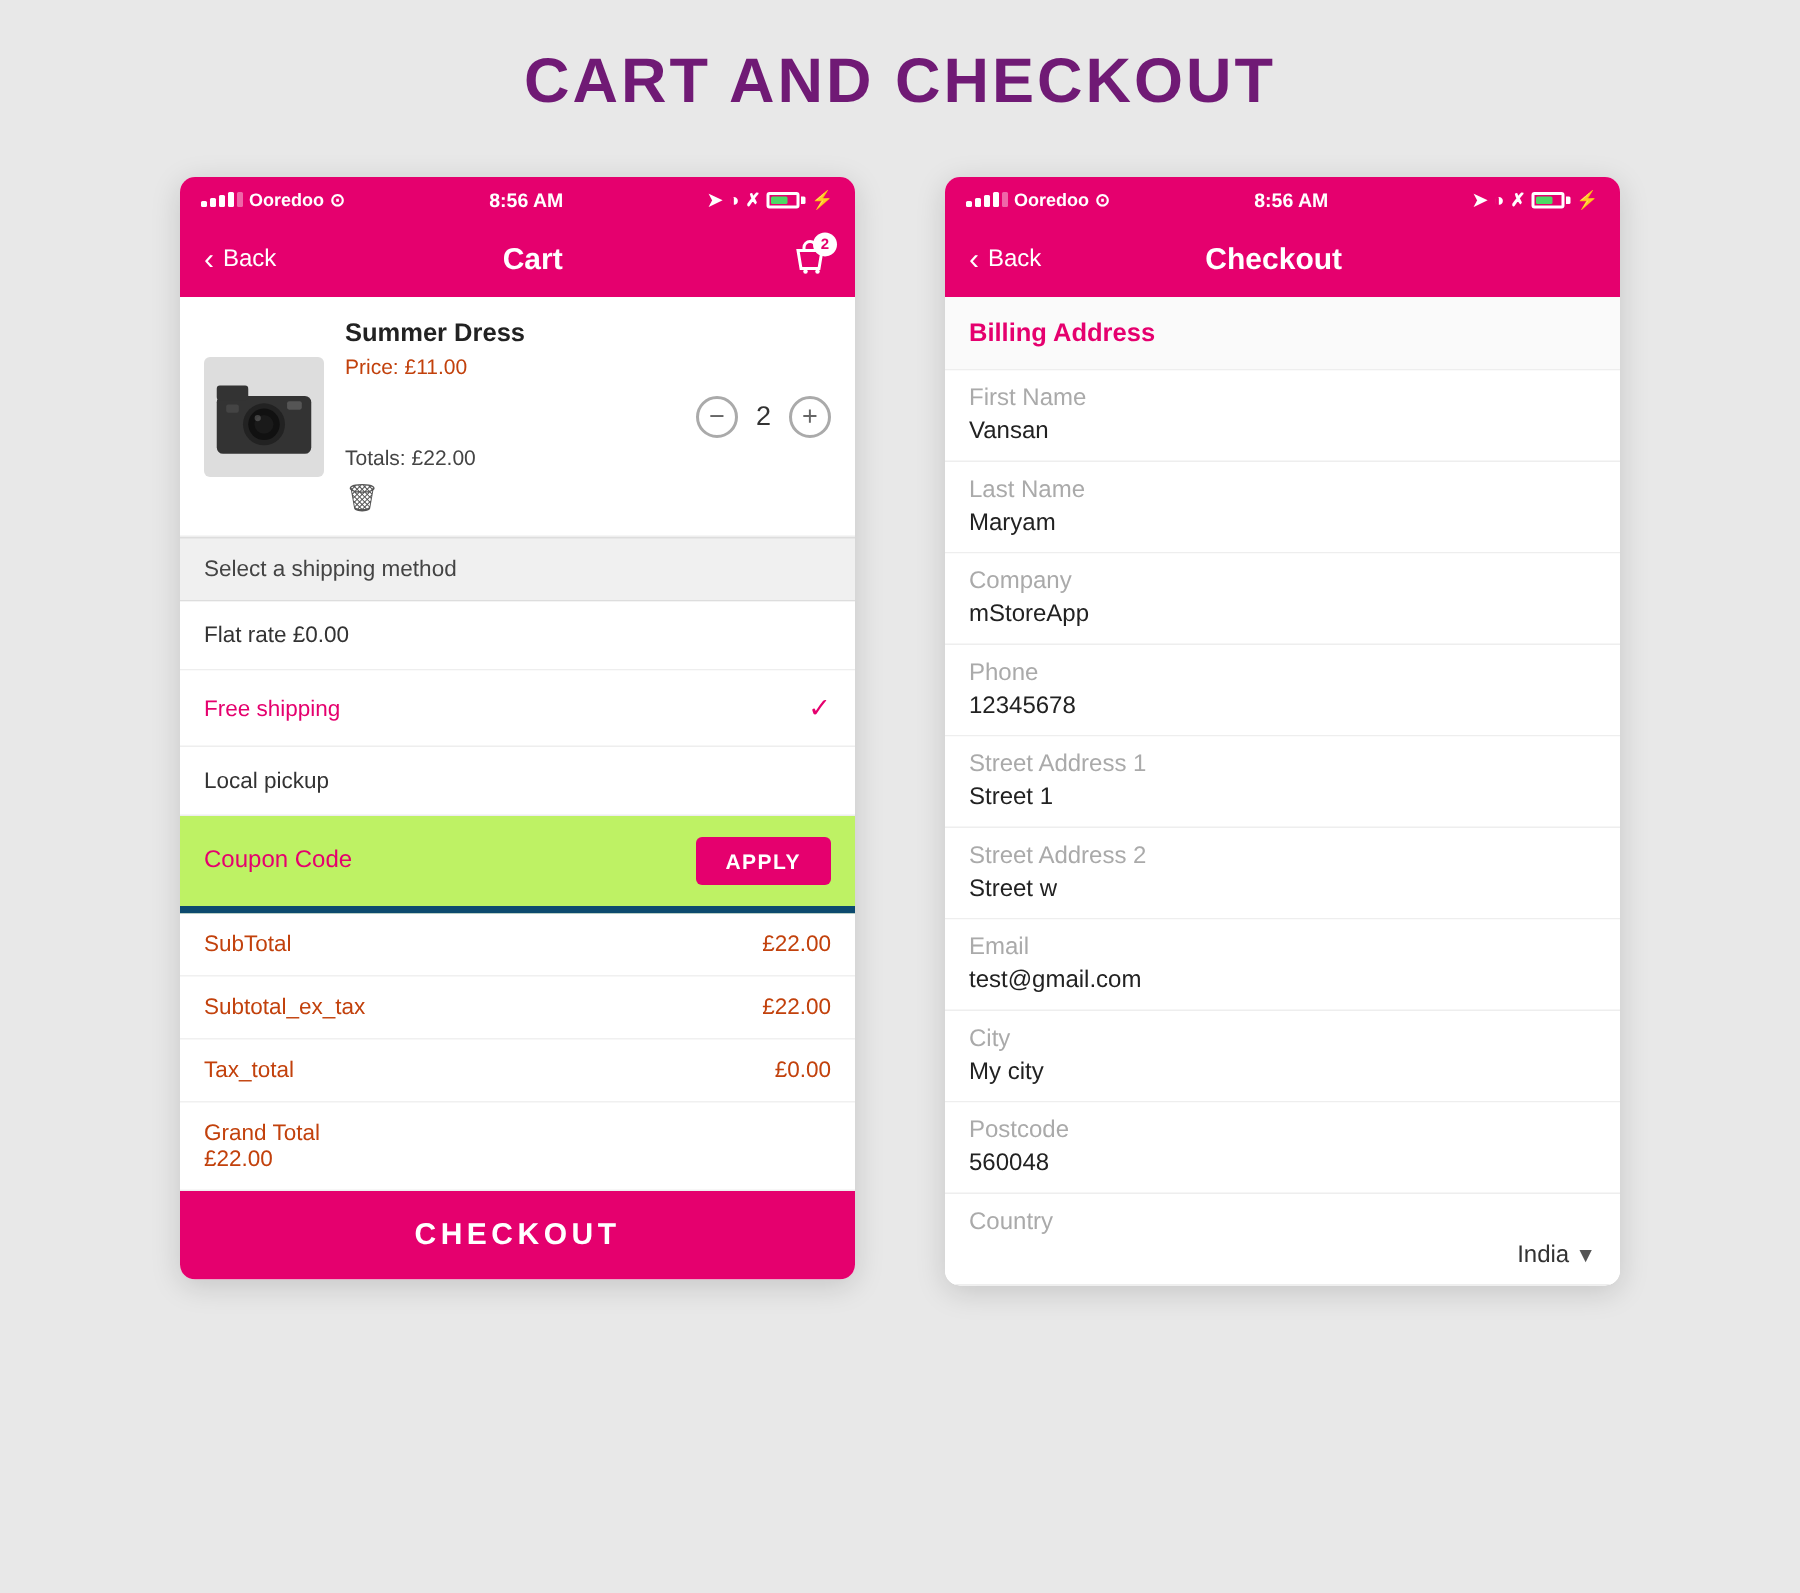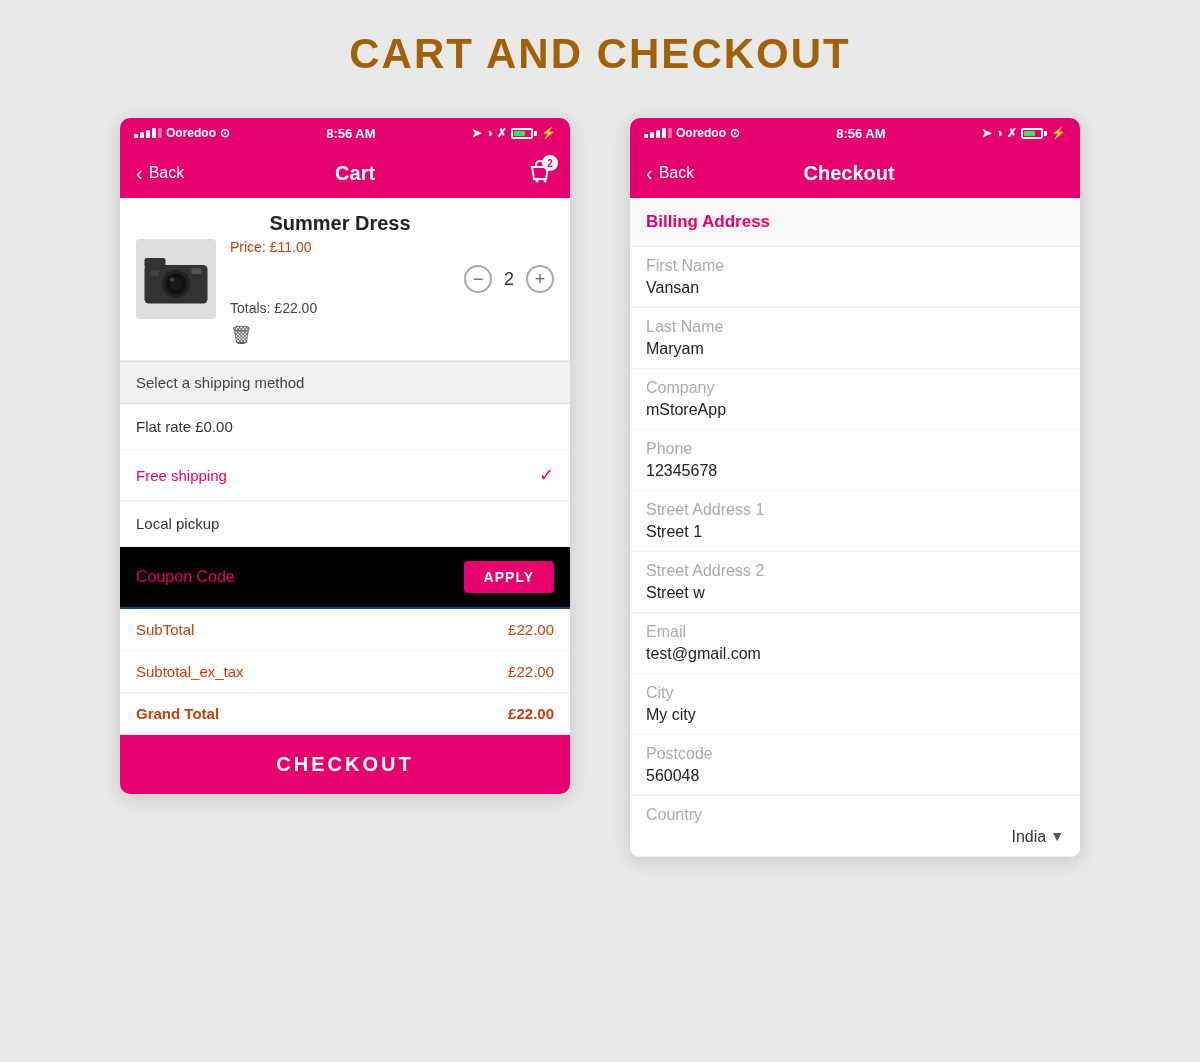--- a/index.html
+++ b/index.html
@@ -9,21 +9,21 @@
       min-height: 1062px;
       display: flex;
       flex-direction: column;
       align-items: center;
       padding: 30px 20px;
     }
     .page-title {
       font-size: 42px;
       font-weight: 900;
       letter-spacing: 2px;
-      color: #a16207;
+      color: #701a75;
       margin-bottom: 40px;
       text-transform: uppercase;
     }
     .phones-row {
       display: flex;
       gap: 60px;
       align-items: flex-start;
       justify-content: center;
     }
     
@@ -105,21 +105,21 @@
     }
     .product-image {
       width: 80px; height: 80px;
       background: #ddd; border-radius: 4px;
       overflow: hidden;
       flex-shrink: 0;
       display: flex; align-items: center; justify-content: center;
     }
     .camera-svg { width: 70px; height: 70px; }
     .product-info { flex: 1; }
-    .product-name { font-size: 20px; font-weight: 600; color: #222; margin-bottom: 4px; text-align: center; }
+    .product-name { font-size: 17px; font-weight: 600; color: #222; margin-bottom: 4px; }
     .product-price { font-size: 14px; color: #c2410c; margin-bottom: 2px; }
     .product-total { font-size: 14px; color: #444; margin-bottom: 8px; margin-top: 45px; }
     .delete-icon { font-size: 18px; color: #555; margin-top: 4px; cursor: pointer; }
     .qty-control {
       display: flex; align-items: center; gap: 12px;
       margin-left: auto; flex-shrink: 0;
     }
     .qty-btn {
       width: 28px; height: 28px; border-radius: 50%;
       border: 2px solid #aaa; background: transparent;
@@ -148,23 +148,23 @@
       justify-content: space-between;
       font-size: 15px;
       color: #333;
       cursor: pointer;
     }
     .shipping-item.selected { color: #e5006e; }
     .check-mark { color: #e5006e; font-size: 18px; }
 
     
     .coupon-section {
-      background: #000000;
+      background: #bef264;
       padding: 14px 16px;
-      border-bottom: 2px solid #0c4a6e;
+      border-bottom: 5px solid #0c4a6e;
       display: flex;
       align-items: center;
       justify-content: space-between;
     }
     .coupon-label { font-size: 16px; color: #e5006e; font-weight: 500; }
     .apply-btn {
       background: #e5006e; color: #fff;
       border: none; padding: 8px 20px;
       font-size: 14px; font-weight: 700;
       border-radius: 4px; cursor: pointer;
@@ -172,21 +172,21 @@
     }
 
     
     .totals-section { background: #fff; }
     .total-row {
       display: flex; justify-content: space-between;
       padding: 12px 16px;
       border-bottom: 1px solid #f0f0f0;
       font-size: 15px; color: #c2410c;
     }
-    .total-row.grand { font-weight: 700; }
+    .total-row.grand { font-weight: 400; flex-direction: column; }
 
     
     .checkout-btn-wrap {
       background: #e5006e;
       padding: 18px;
       text-align: center;
       cursor: pointer;
     }
     .checkout-btn-label {
       color: #fff;
@@ -323,20 +323,24 @@
 
     <div class="totals-section">
       <div class="total-row">
         <span>SubTotal</span>
         <span>£22.00</span>
       </div>
       <div class="total-row">
         <span>Subtotal_ex_tax</span>
         <span>£22.00</span>
       </div>
+      <div class="total-row">
+        <span>Tax_total</span>
+        <span>£0.00</span>
+      </div>
       <div class="total-row grand">
         <span>Grand Total</span>
         <span>£22.00</span>
       </div>
     </div>
 
     <div class="checkout-btn-wrap">
       <span class="checkout-btn-label">CHECKOUT</span>
     </div>
 

